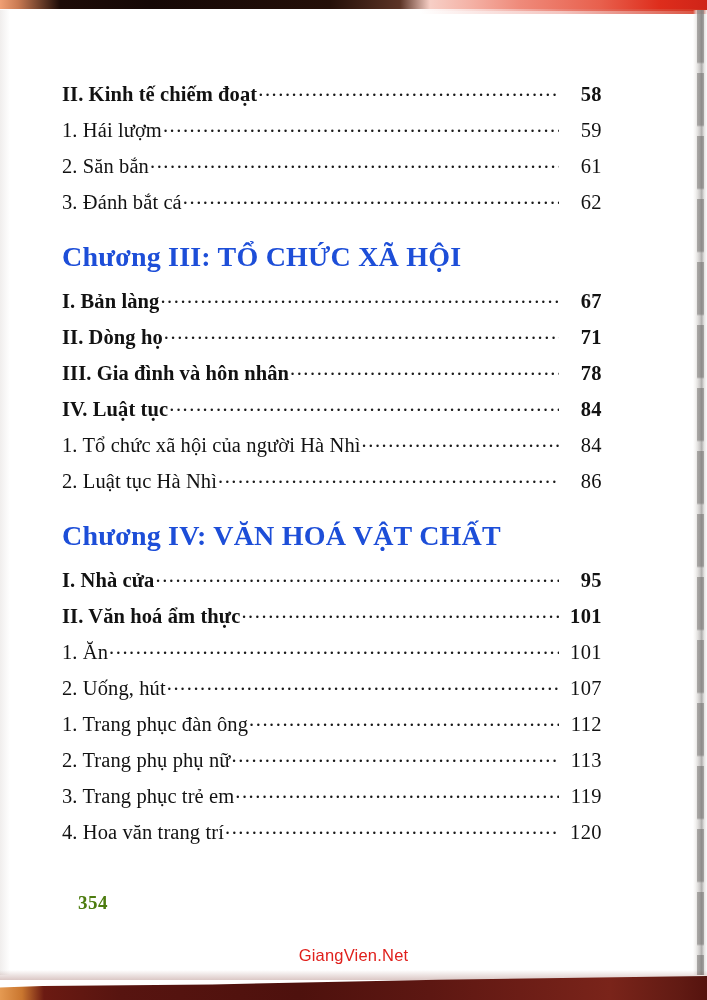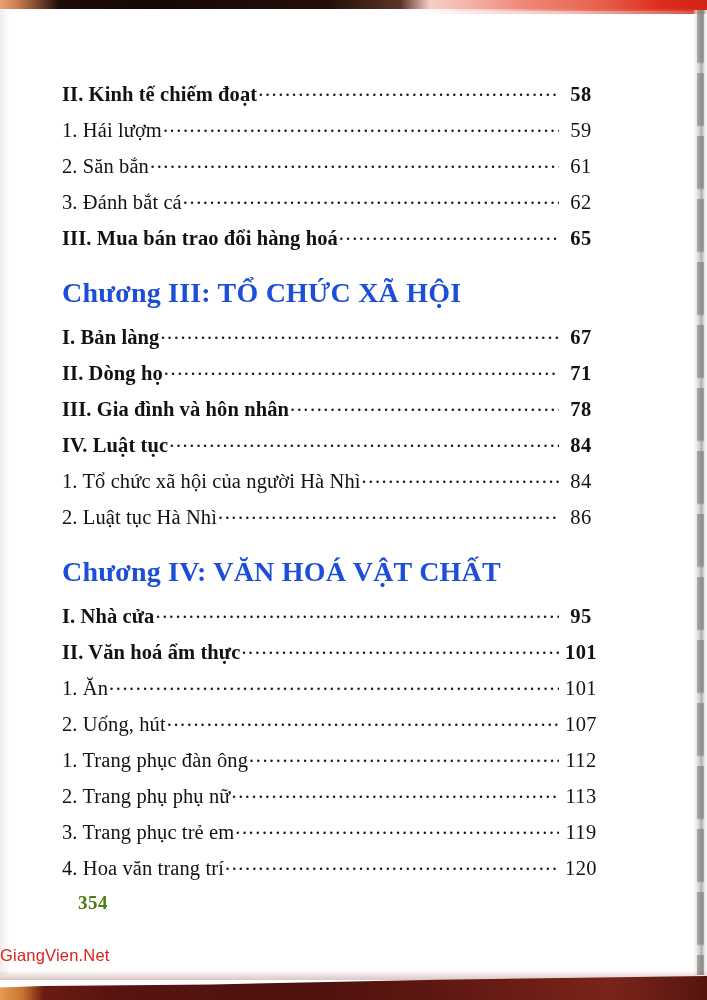--- a/index.html
+++ b/index.html
@@ -143,21 +143,21 @@
     left: 0;
     bottom: 0.04em;
     letter-spacing: 1.55px;
     color: #1a1a1a;
     font-size: 20.5px;
     white-space: nowrap;
   }
   .entry .page-no {
     flex: 0 0 auto;
     width: 42px;
-    text-align: center;
+    text-align: right;
     letter-spacing: 0.4px;
   }
 
   .entry.level-main .label,
   .entry.level-main .page-no { font-weight: bold; }
   .entry.level-main { font-size: 20.5px; }
 
   .entry.level-sub .label { font-weight: normal; }
   .entry.level-sub .page-no { font-weight: normal; }
 
@@ -182,20 +182,21 @@
     font-weight: bold;
     color: #4d7c0f;
     letter-spacing: 0.5px;
   }
 
   .watermark {
     position: absolute;
     left: 0;
     top: 946px;
     width: 707px;
+    text-align: center;
     font-family: "Liberation Sans", "DejaVu Sans", sans-serif;
     font-size: 16.5px;
     color: #e0201c;
     letter-spacing: 0.2px;
   }
 </style>
 </head>
 <body>
 
 <div class="page">
@@ -221,25 +222,20 @@
       <div class="entry level-sub">
         <span class="label">2. Săn bắn</span>
         <span class="leader"></span>
         <span class="page-no">61</span>
       </div>
       <div class="entry level-sub">
         <span class="label">3. Đánh bắt cá</span>
         <span class="leader"></span>
         <span class="page-no">62</span>
       </div>
-      <div class="entry level-main">
-        <span class="label">III. Mua bán trao đổi hàng hoá</span>
-        <span class="leader"></span>
-        <span class="page-no">65</span>
-      </div>
       <div class="chapter gap-before gap-after">Chương III: TỔ CHỨC XÃ HỘI</div>
       <div class="entry level-main">
         <span class="label">I. Bản làng</span>
         <span class="leader"></span>
         <span class="page-no">67</span>
       </div>
       <div class="entry level-main">
         <span class="label">II. Dòng họ</span>
         <span class="leader"></span>
         <span class="page-no">71</span>

